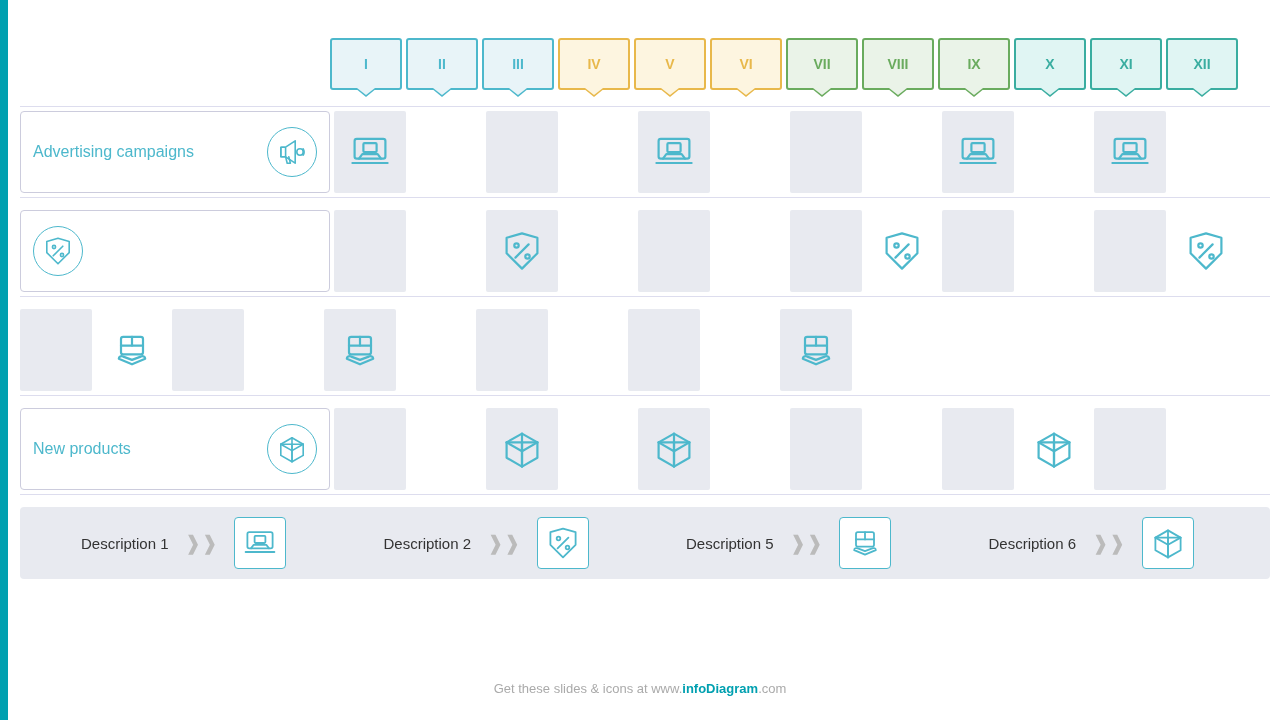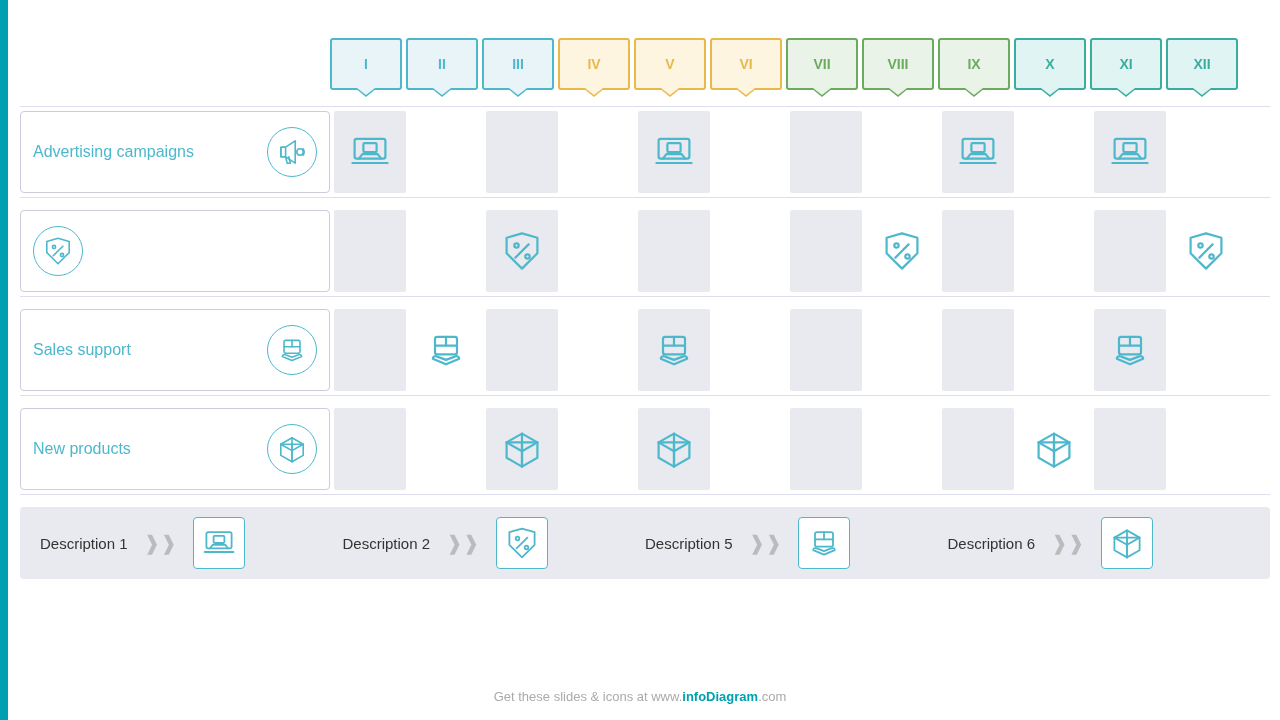--- a/index.html
+++ b/index.html
@@ -133,20 +133,21 @@
       padding: 10px 20px;
       margin-top: 12px;
       gap: 0;
     }
 
     .legend-item {
       display: flex;
       align-items: center;
       flex: 1;
       gap: 8px;
+      margin-left: 41px;
     }
 
     .legend-label {
       font-size: 15px;
       color: #333;
       font-weight: 500;
     }
 
     .legend-arrow {
       font-size: 22px;
@@ -160,21 +161,21 @@
       display: flex;
       align-items: center;
       justify-content: center;
       border: 1.5px solid #4db8cc;
       border-radius: 4px;
       background: #fff;
     }
 
     .footer-text {
       position: absolute;
-      bottom: 16px;
+      bottom: 24px;
       left: 50%;
       transform: translateX(-50%);
       font-size: 13px;
       color: #aaa;
       white-space: nowrap;
     }
 
     .footer-text strong {
       color: #00a0b0;
       font-weight: 700;
@@ -304,31 +305,20 @@
               <svg width="44" height="44" viewBox="0 0 40 40" fill="none" stroke="#4db8cc" stroke-width="2" stroke-linecap="round" stroke-linejoin="round">
     <path d="M20 4l14 4v14l-14 14L6 22V8z"></path>
     <circle cx="15" cy="15" r="2"></circle>
                 <circle cx="25" cy="25" r="2"></circle>
     <line x1="14" y1="26" x2="26" y2="14"></line>
   </svg>
             </div>
           </div>
         </div>
         <div class="table-row">
-          <div class="row-label">
-            <span class="row-label-text">Sales support</span>
-            <div class="row-icon-box">
-              <svg width="32" height="32" viewBox="0 0 40 40" fill="none" stroke="#4db8cc" stroke-width="2" stroke-linecap="round" stroke-linejoin="round">
-    <rect x="10" y="8" width="20" height="16" rx="2"></rect>
-    <line x1="10" y1="16" x2="30" y2="16"></line>
-    <line x1="20" y1="8" x2="20" y2="16"></line>
-    <path d="M8 28c0-2 2-3 4-2l8 3 8-3c2-1 4 0 4 2l-12 5z"></path>
-  </svg>
-            </div>
-          </div>
           <div class="cells-row">
             <div class="month-data-cell shaded"></div>
             <div class="month-data-cell">
               <svg width="44" height="44" viewBox="0 0 40 40" fill="none" stroke="#4db8cc" stroke-width="2" stroke-linecap="round" stroke-linejoin="round">
     <rect x="10" y="8" width="20" height="16" rx="2"></rect>
     <line x1="10" y1="16" x2="30" y2="16"></line>
     <line x1="20" y1="8" x2="20" y2="16"></line>
     <path d="M8 28c0-2 2-3 4-2l8 3 8-3c2-1 4 0 4 2l-12 5z"></path>
   </svg>
             </div>

